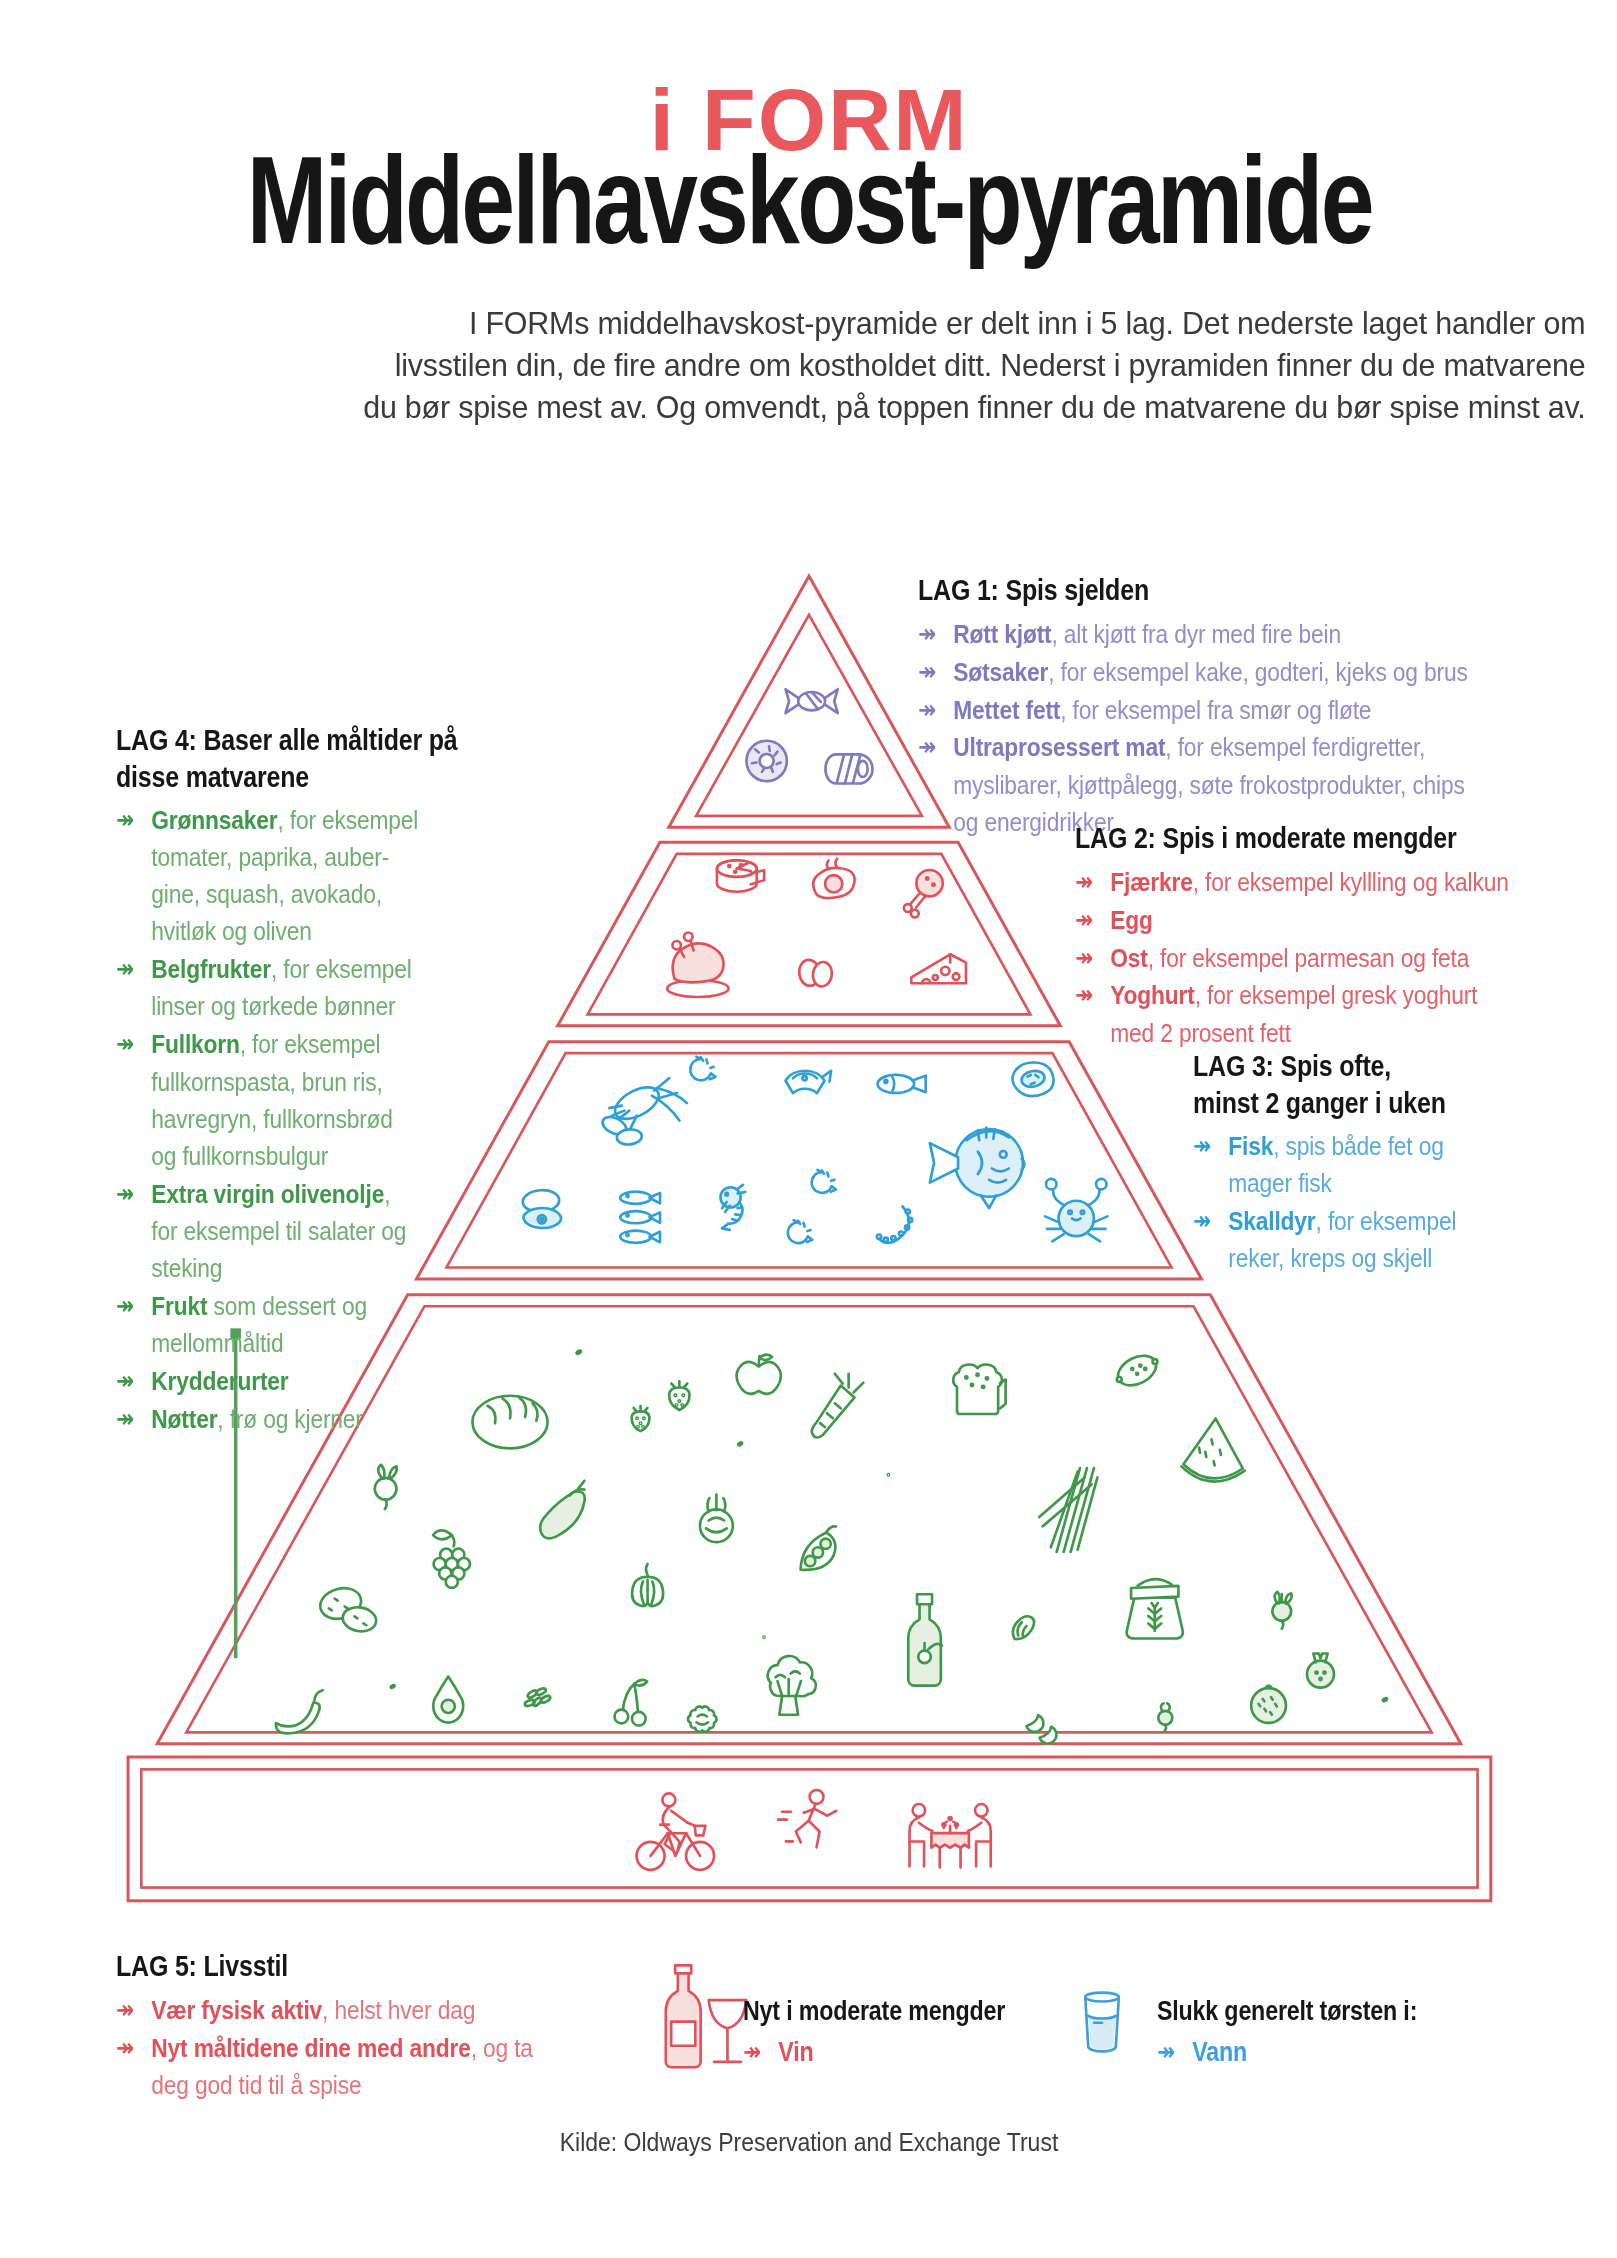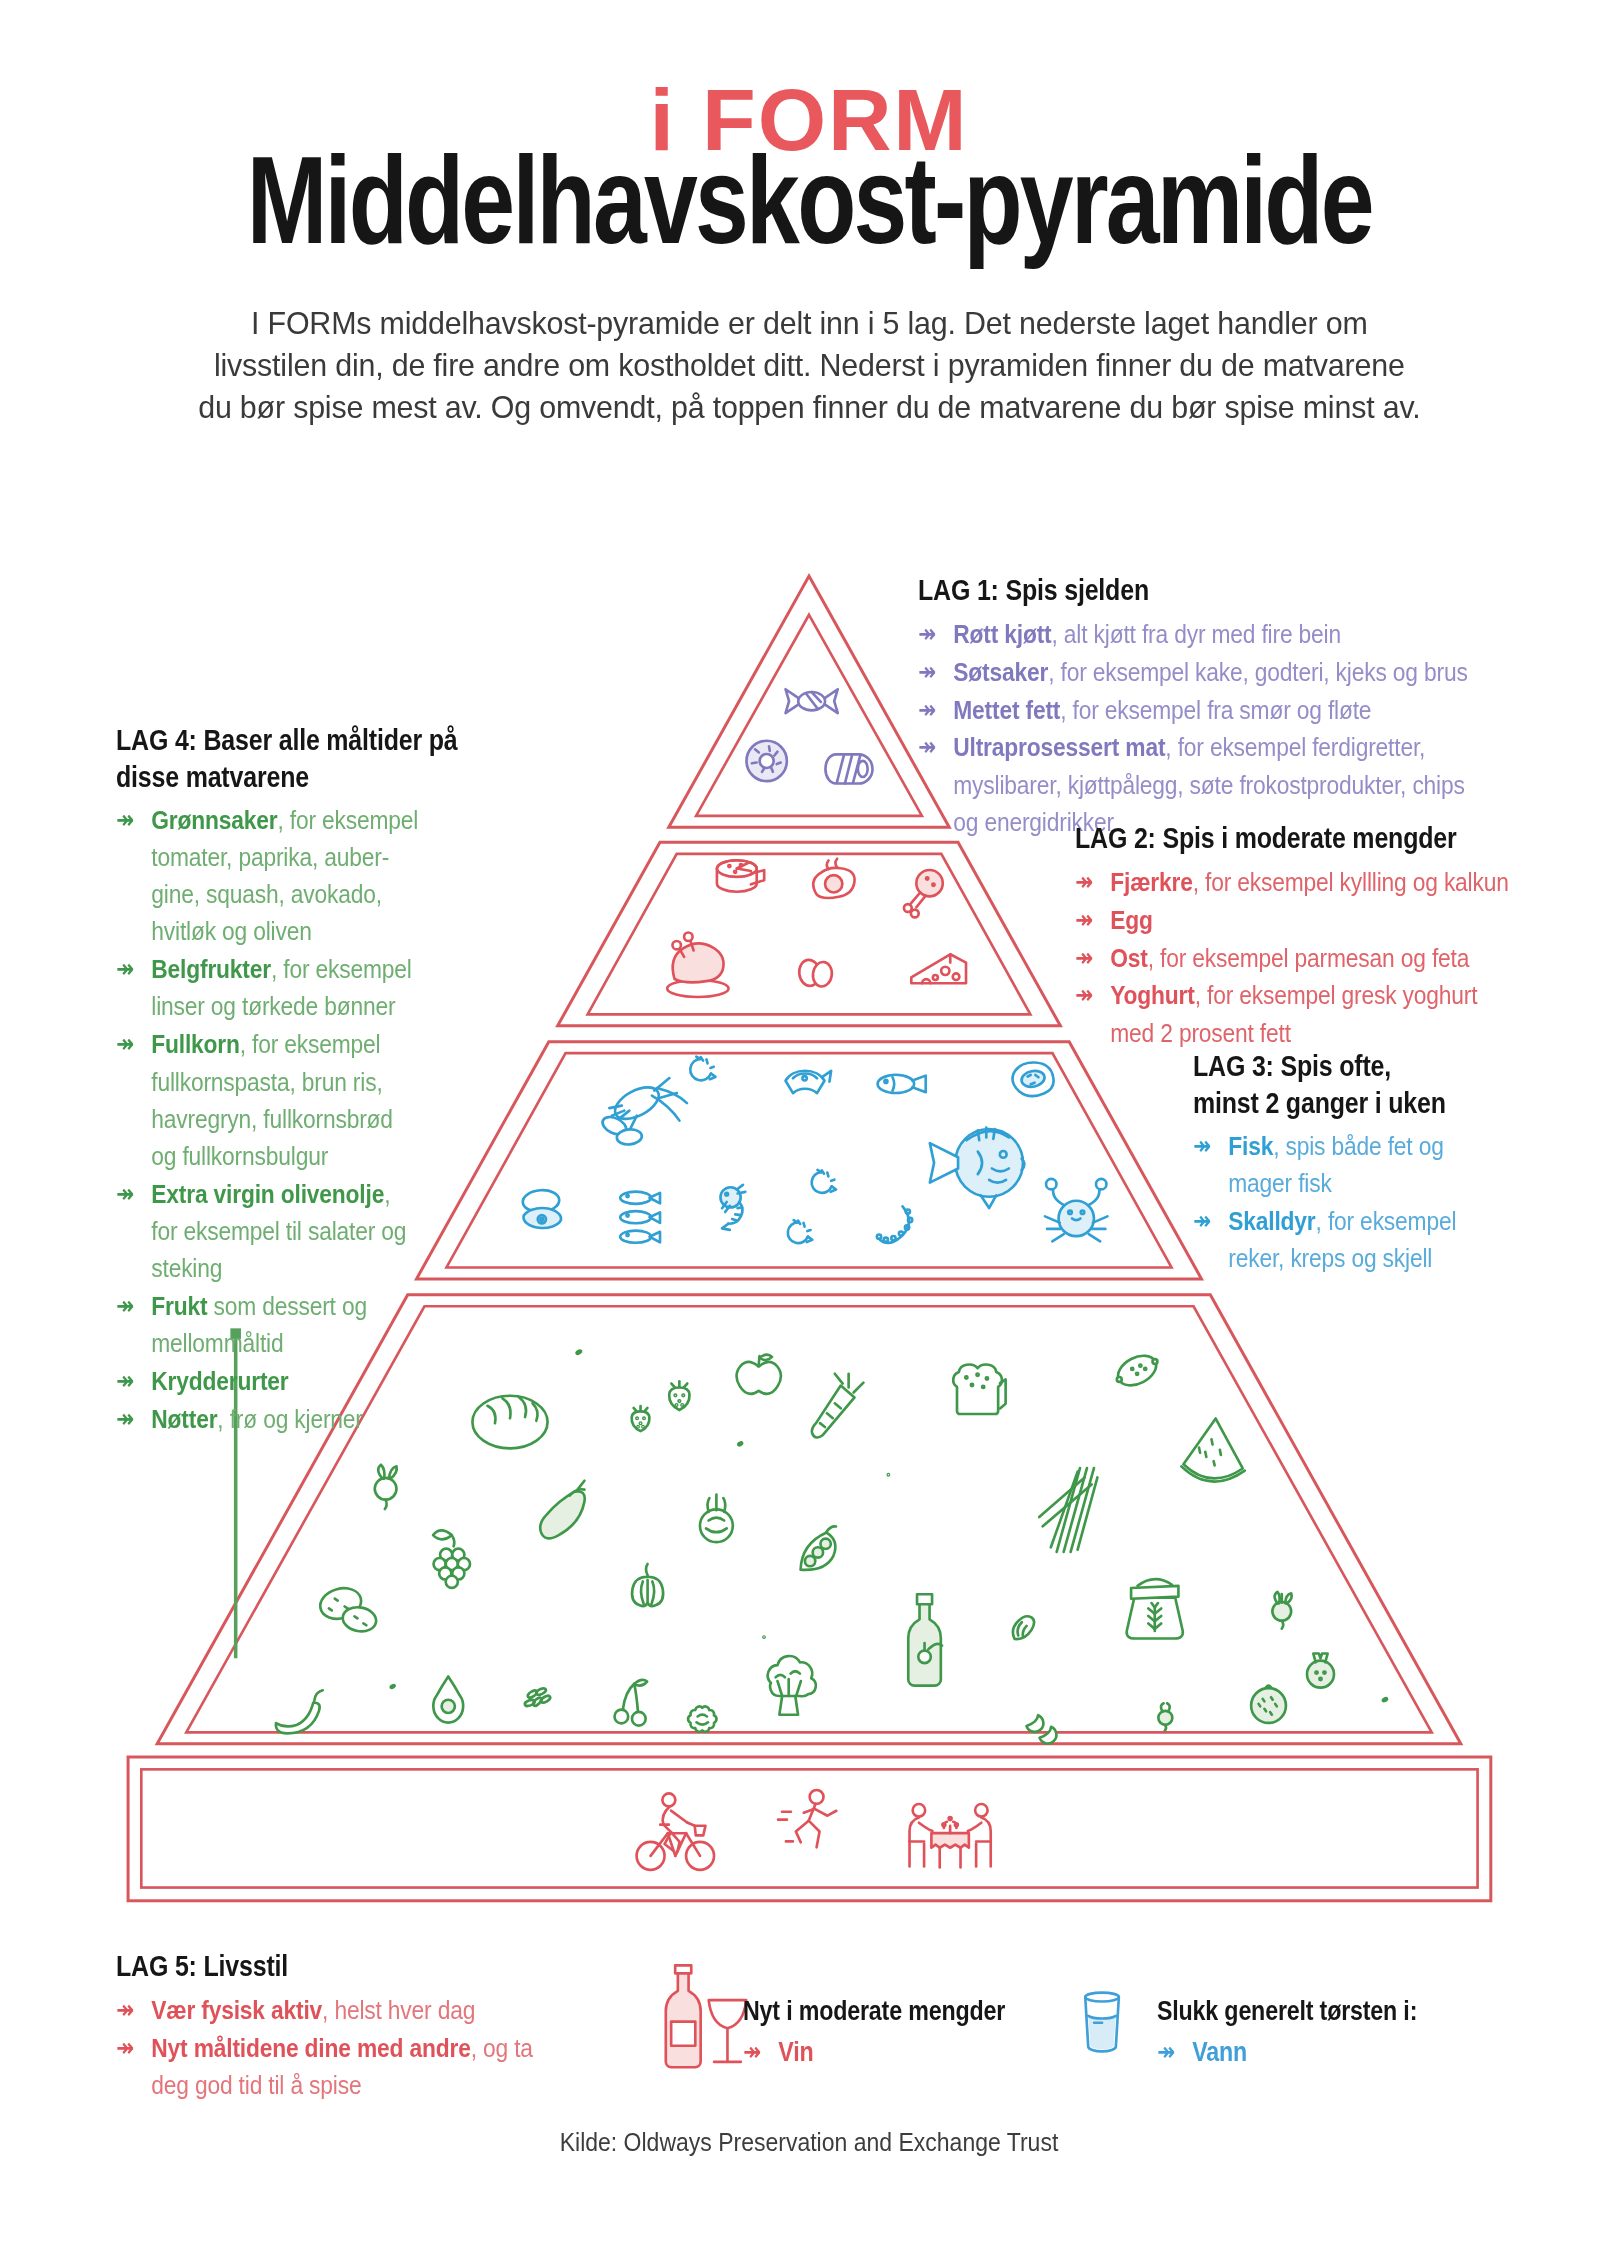--- a/index.html
+++ b/index.html
@@ -580,21 +580,21 @@
       </g>
     </g>
 </svg>
 
 <div class="abs center" style="top:69px;">
   <span class="logo" style="color: rgb(232, 88, 92);">i FORM</span>
 </div>
 <div class="abs center" style="top:138px;">
   <span class="title">Middelhavskost-pyramide</span>
 </div>
-<div class="abs center" style="top:302px;">
+<div class="abs center" style="top:302px;text-align:right;">
   <span class="intro">I FORMs middelhavskost-pyramide er delt inn i 5 lag. Det nederste laget handler om
 livsstilen din, de fire andre om kostholdet ditt. Nederst i pyramiden finner du de matvarene
 du bør spise mest av. Og omvendt, på toppen finner du de matvarene du bør spise minst av.</span>
 </div>
 
 <div class="abs cond" style="left:918px;top:572px;width:794px;">
   <h3 class="layer-title">LAG 1: Spis sjelden</h3>
   <div class="list">
 
   <div class="li" style="color: rgb(148, 141, 201);"><span class="bullet" style="color: rgb(128, 121, 190);">↠</span><span class="lead" style="color: rgb(128, 121, 190);">Røtt kjøtt</span><span class="rest">, alt kjøtt fra dyr med fire bein</span></div>

